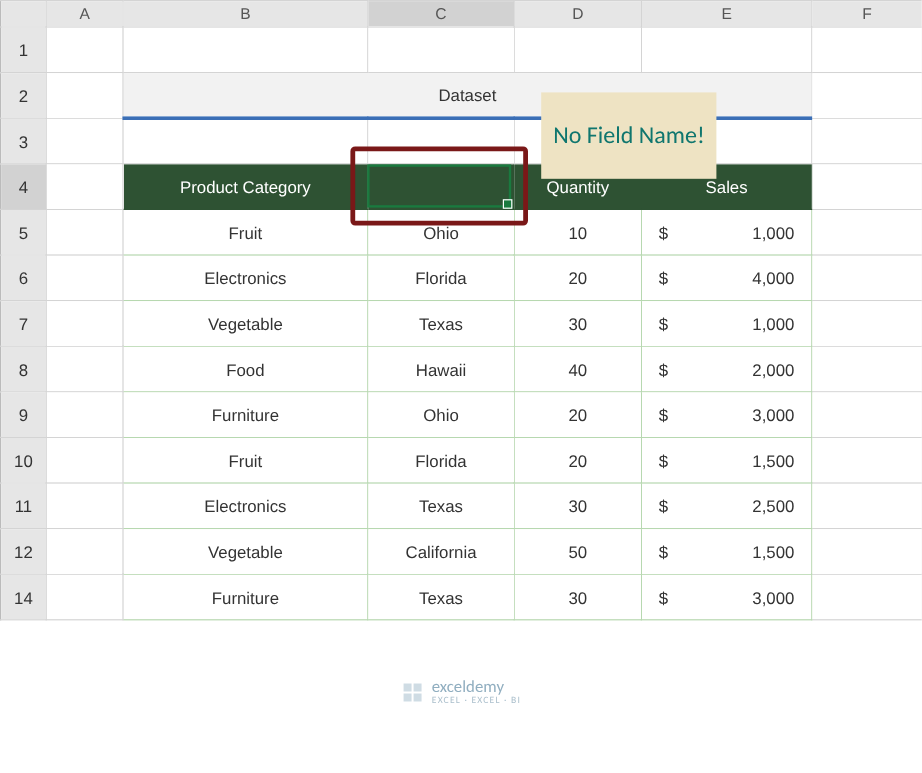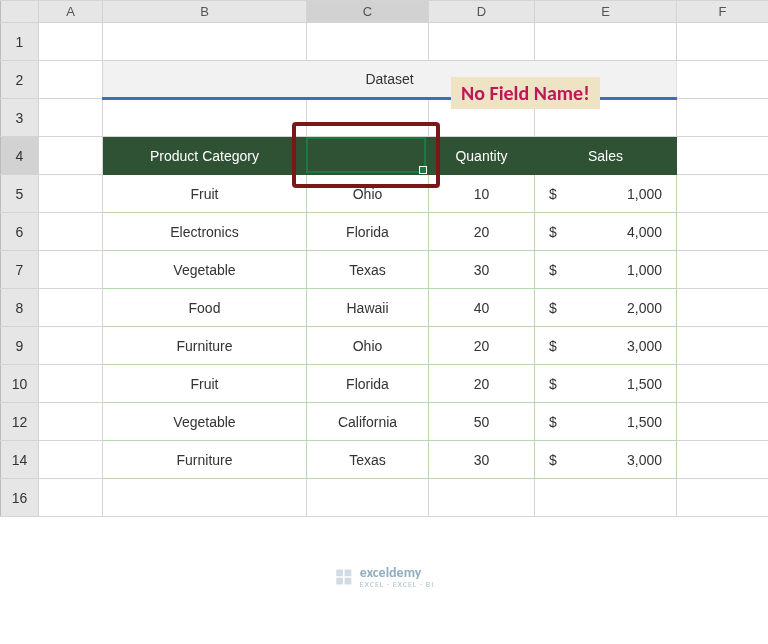--- a/index.html
+++ b/index.html
@@ -97,45 +97,45 @@
 .callout-box {
   position: absolute;
   border: 4px solid #7a1818;
   pointer-events: none;
   z-index: 4;
   border-radius: 4px;
 }
 .callout-label {
   position: absolute;
   background: #eee3c3;
-  color: #be185d;
-  font-weight: bold;
+  color: #0f766e;
+  font-weight: normal;
   font-size: 20px;
-  padding: 4px 10px;
+  padding: 24px 10px;
   z-index: 6;
   font-family: Calibri, sans-serif;
 }
 .watermark {
   position: absolute;
   left: 50%;
   bottom: 56px;
   transform: translateX(-50%);
   color: #9fb9c9;
   font-size: 12px;
   font-family: Calibri, sans-serif;
   opacity: 0.75;
   z-index: 2;
   text-align: center;
   display: flex;
   align-items: center;
   gap: 6px;
 }
 .watermark svg { opacity: 0.85; }
 .wm-txt { display: flex; flex-direction: column; line-height: 1; align-items: flex-start; }
-.wm-main { font-size: 14px; font-weight: 700; color: #6c93ab; }
+.wm-main { font-size: 14px; font-weight: 400; color: #6c93ab; }
 .wm-sub { font-size: 8px; letter-spacing: 1px; color: #8faabb; }
 
 
 .sheet thead th:first-child { border-left: 1px solid #bbb; }
 .sheet tbody td:first-child { border-left: 1px solid #bbb; }
 </style>
 </head>
 <body>
 
 <table class="sheet">
@@ -259,20 +259,32 @@
         <td class="data-cell">Fruit</td>
         <td class="data-cell">Florida</td>
         <td class="data-cell">20</td>
         <td class="data-cell sales-cell">
           <span class="cur">$</span>
           <span class="amt">1,500</span>
         </td>
         <td></td>
       </tr>
       <tr>
+        <td class="rowhdr">11</td>
+        <td></td>
+        <td class="data-cell">Electronics</td>
+        <td class="data-cell">Texas</td>
+        <td class="data-cell">30</td>
+        <td class="data-cell sales-cell">
+          <span class="cur">$</span>
+          <span class="amt">2,500</span>
+        </td>
+        <td></td>
+      </tr>
+      <tr>
         <td class="rowhdr">12</td>
         <td></td>
         <td class="data-cell">Vegetable</td>
         <td class="data-cell">California</td>
         <td class="data-cell">50</td>
         <td class="data-cell sales-cell">
           <span class="cur">$</span>
           <span class="amt">1,500</span>
         </td>
         <td></td>
@@ -280,29 +292,20 @@
       <tr>
         <td class="rowhdr">14</td>
         <td></td>
         <td class="data-cell">Furniture</td>
         <td class="data-cell">Texas</td>
         <td class="data-cell">30</td>
         <td class="data-cell sales-cell">
           <span class="cur">$</span>
           <span class="amt">3,000</span>
         </td>
-        <td></td>
-      </tr>
-      <tr>
-        <td class="rowhdr">16</td>
-        <td></td>
-        <td></td>
-        <td></td>
-        <td></td>
-        <td></td>
         <td></td>
       </tr>
     </tbody>
 </table>
 
 <div class="selected-cell" style="left:306px; top:137px; width:120px; height:36px;"></div>
 <div class="callout-box" style="left:292px; top:122px; width:148px; height:66px;"></div>
 <div class="callout-label" style="left:451px; top:77px;">No Field Name!</div>
 
 <div class="watermark">

